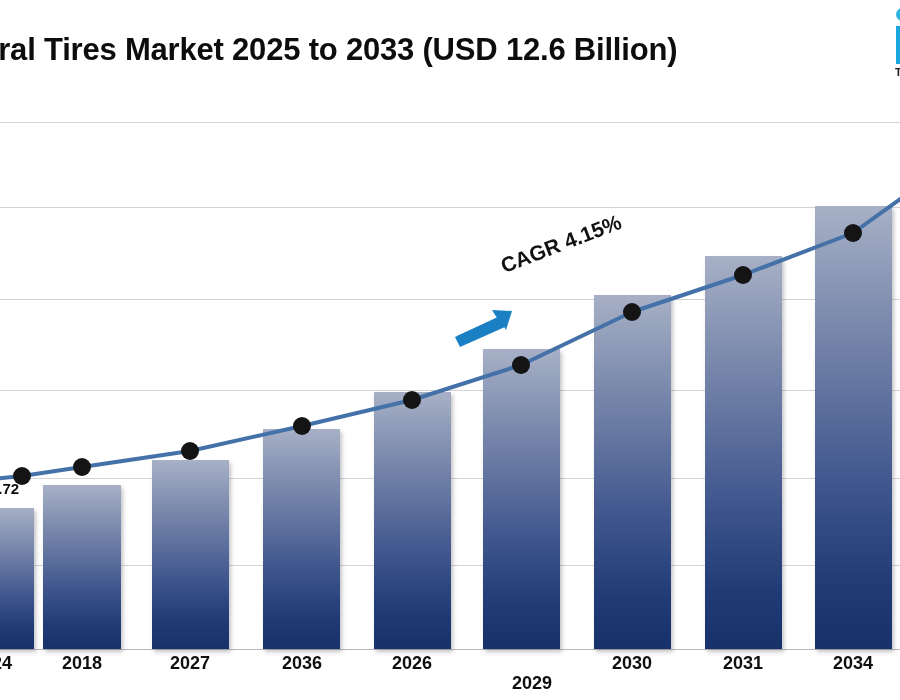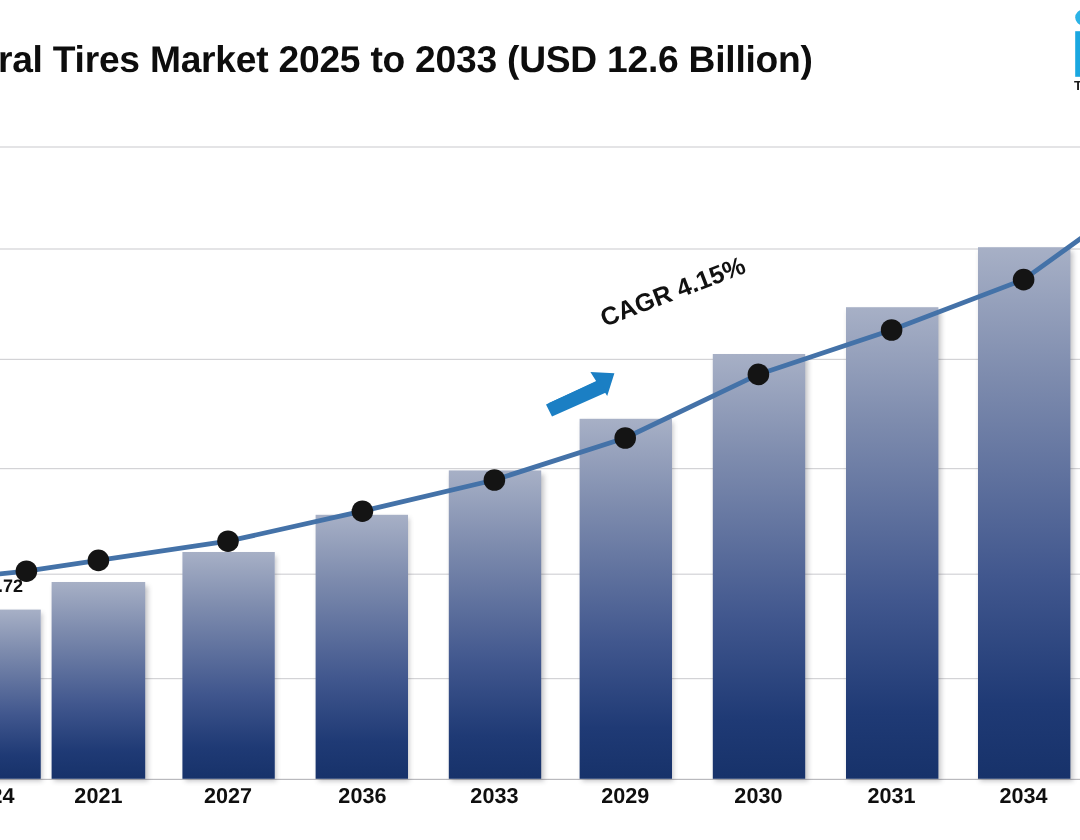--- a/index.html
+++ b/index.html
@@ -215,23 +215,23 @@
     <svg id="arrow-layer" viewBox="0 0 900 596" preserveAspectRatio="none">
       <g>
         <path d="M 457 232 L 497 214 L 492 206 L 512 207 L 506 226 L 501 218 L 462 240 Z" fill="#1b7fc4"></path>
         <path d="M 455 233 L 500 212 L 505 223 L 460 243 Z" fill="#1b7fc4"></path>
       </g>
     </svg>
 
     <div id="cagr-label">CAGR 4.15%</div>
 
     <div class="x-tick-label" style="left:-48px; width:80px;">2024</div>
-    <div class="x-tick-label" style="left:42px; width:80px;">2021</div>
+    <div class="x-tick-label" style="left:42px; width:80px;">2018</div>
     <div class="x-tick-label" style="left:150px; width:80px;">2027</div>
     <div class="x-tick-label" style="left:262px; width:80px;">2036</div>
-    <div class="x-tick-label" style="left:372px; width:80px;">2033</div>
-    <div class="x-tick-label" style="left:481px; width:80px;">2029</div>
+    <div class="x-tick-label" style="left:372px; width:80px;">2026</div>
+    <div class="x-tick-label" style="left:492px; width:80px;margin-top:20px;">2029</div>
     <div class="x-tick-label" style="left:592px; width:80px;">2030</div>
     <div class="x-tick-label" style="left:703px; width:80px;">2031</div>
     <div class="x-tick-label" style="left:813px; width:80px;">2034</div>
 
   </div>
 </div>
 
 </body></html>

